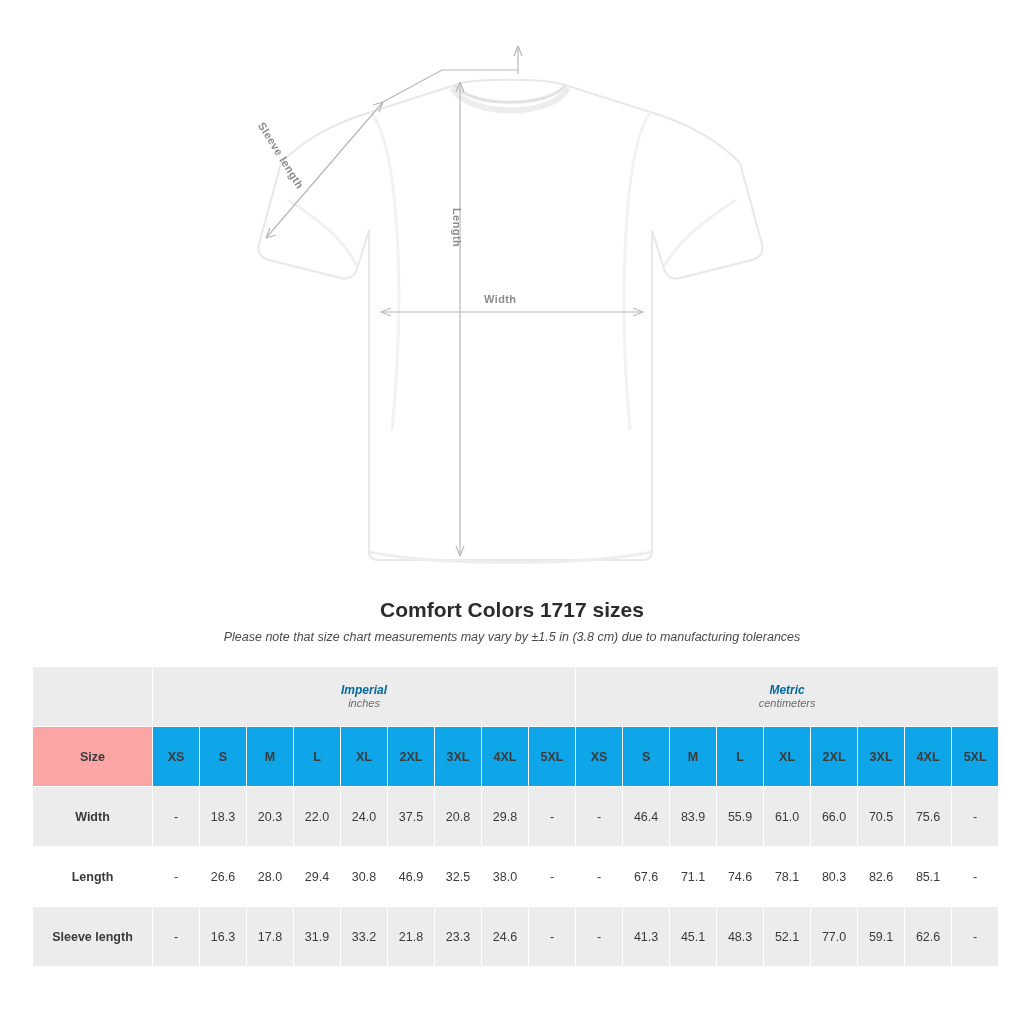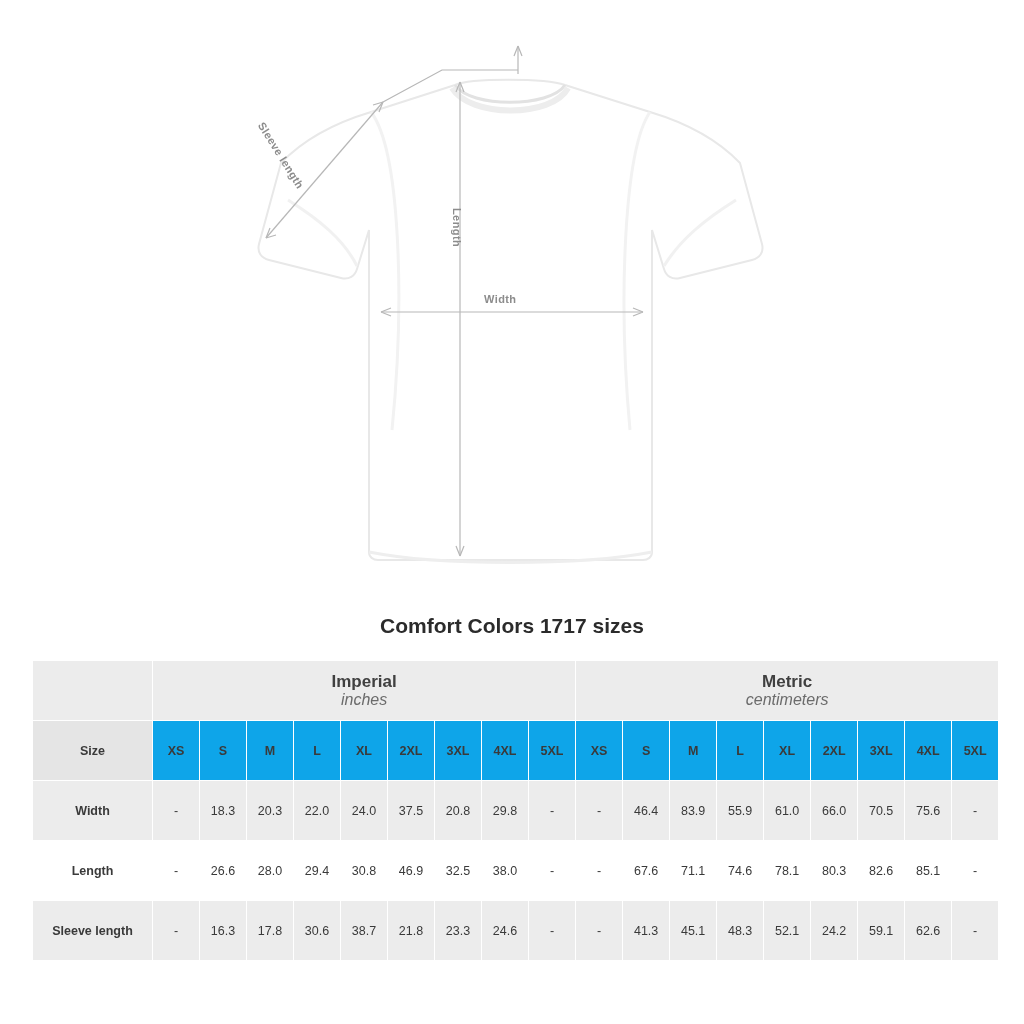--- a/index.html
+++ b/index.html
@@ -48,21 +48,21 @@
     transform-origin: left top;
   }
   .dim-label.width {
     left: 484px;
     top: 293px;
   }
 
   
   .title-block {
     text-align: center;
-    margin-top: 34px;
+    margin-top: 18px;
   }
   .chart-title {
     font-size: 21px;
     font-weight: bold;
     color: #2b2b2b;
     margin: 0 0 8px 0;
   }
   .chart-note {
     font-size: 12.5px;
     font-style: italic;
@@ -87,43 +87,44 @@
     color: #3a3a3a;
     padding: 0;
     height: 59px;
     vertical-align: middle;
   }
   .unit-head {
     background: #ececec;
     height: 72px;
   }
   .unit-head .unit-name {
-    font-size: 17px;
-    font-weight: bold;
-    color: #404040;
+    font-size: 12px;
+    font-style: italic;
+    font-weight: bold;
+    color: #0369a1;
     display: block;
     line-height: 1.15;
   }
   .unit-head .unit-sub {
-    font-size: 16px;
+    font-size: 11px;
     font-style: italic;
     color: #6b6b6b;
     display: block;
   }
   .corner-cell {
     background: #ececec;
   }
   .head-row td {
     background: #0ea5e9;
     font-weight: bold;
     font-size: 13px;
     color: #3a3a3a;
   }
   .head-row td.row-label {
-    background: #e5e5e5;
+    background: #fca5a5;
     font-weight: bold;
   }
   tr.shaded td {
     background: #ececec;
   }
   tr.plain td {
     background: #ffffff;
   }
   td.row-label {
     font-weight: bold;
@@ -192,20 +193,21 @@
     </g>
   </svg>
 
   <span class="dim-label sleeve">Sleeve length</span>
   <span class="dim-label length">Length</span>
   <span class="dim-label width">Width</span>
 </div>
 
 <div class="title-block">
   <h1 class="chart-title">Comfort Colors 1717 sizes</h1>
+  <p class="chart-note">Please note that size chart measurements may vary by ±1.5 in (3.8 cm) due to manufacturing tolerances</p>
 </div>
 
 <div class="table-wrap">
   <table class="size-table">
     <colgroup>
       <col style="width:120px">
       <col span="9" class="col-narrow">
       <col span="9" class="col-narrow">
     </colgroup>
     <tbody>
@@ -285,31 +287,31 @@
         <td>82.6</td>
         <td>85.1</td>
         <td>-</td>
       </tr>
 
       <tr class="shaded">
         <td class="row-label">Sleeve length</td>
         <td>-</td>
         <td>16.3</td>
         <td>17.8</td>
-        <td>30.6</td>
-        <td>38.7</td>
+        <td>31.9</td>
+        <td>33.2</td>
         <td>21.8</td>
         <td>23.3</td>
         <td>24.6</td>
         <td>-</td>
         <td>-</td>
         <td>41.3</td>
         <td>45.1</td>
         <td>48.3</td>
         <td>52.1</td>
-        <td>24.2</td>
+        <td>77.0</td>
         <td>59.1</td>
         <td>62.6</td>
         <td>-</td>
       </tr>
     </tbody>
   </table>
 </div>
 
 </body></html>

